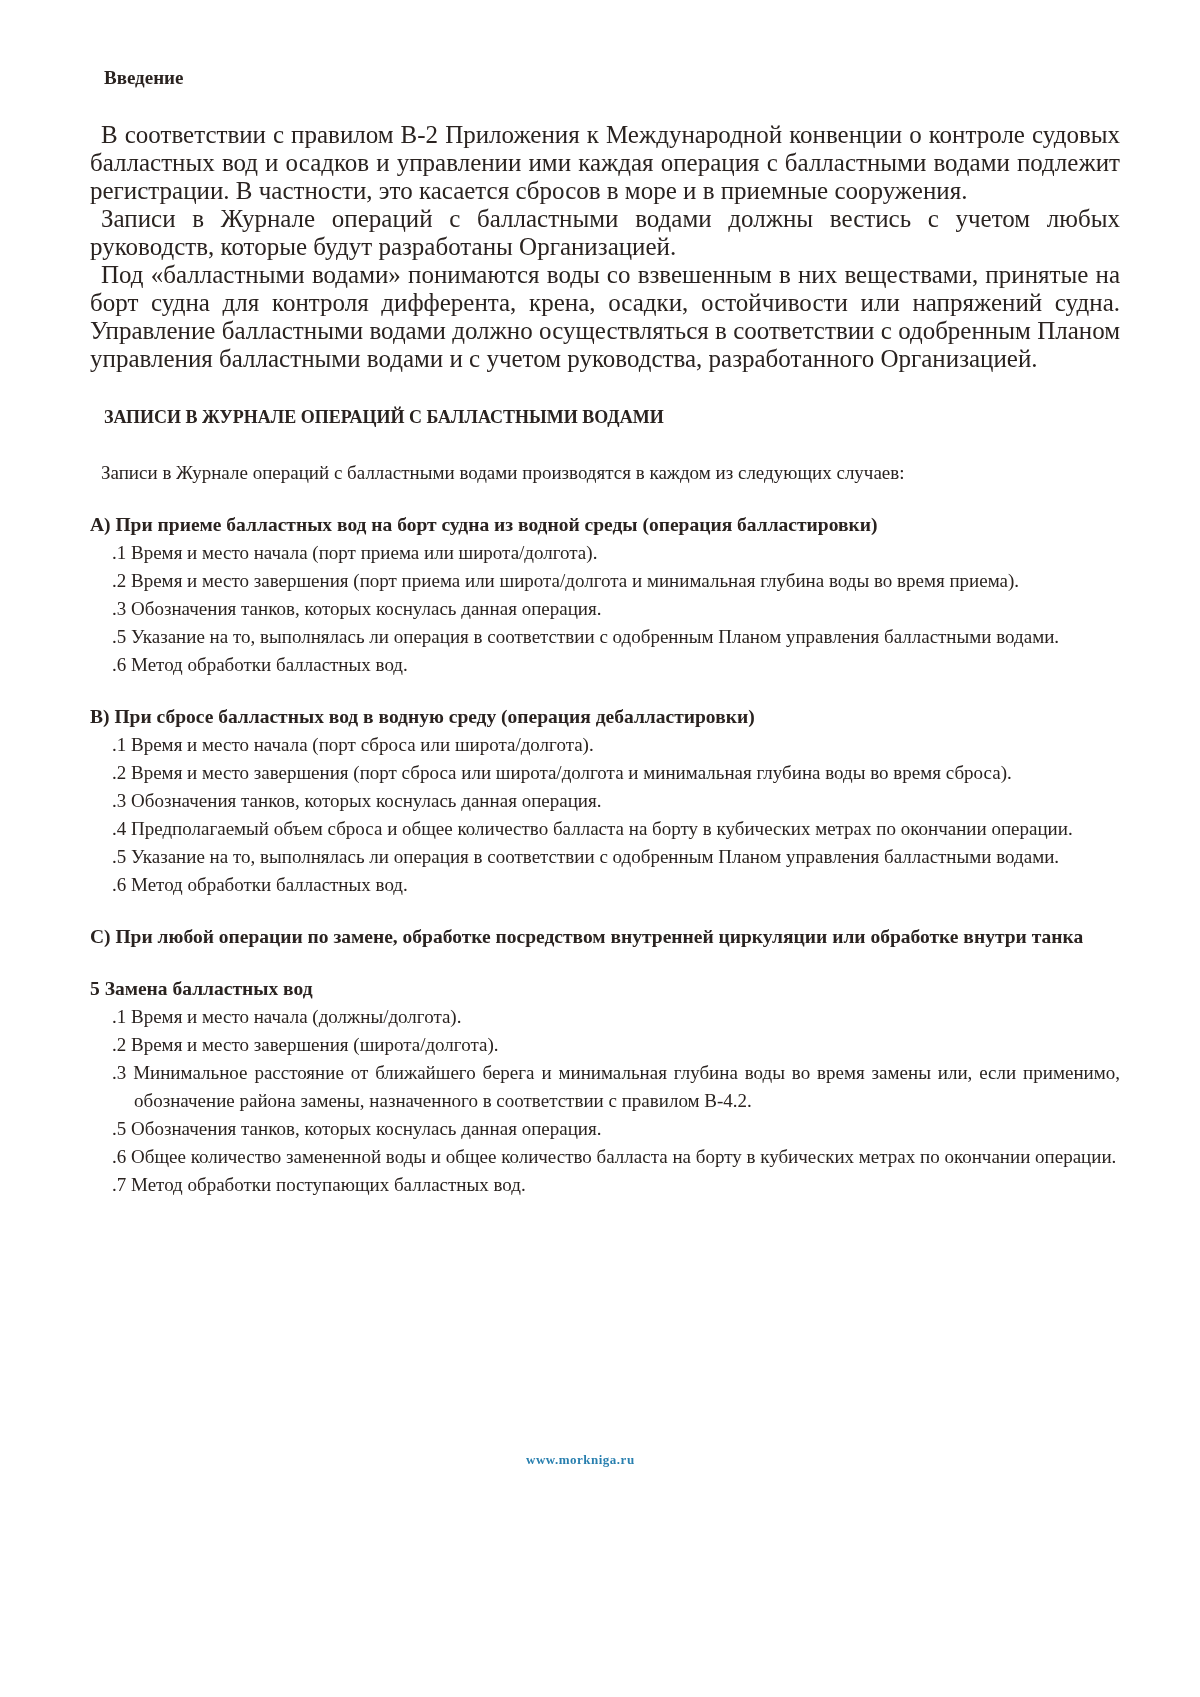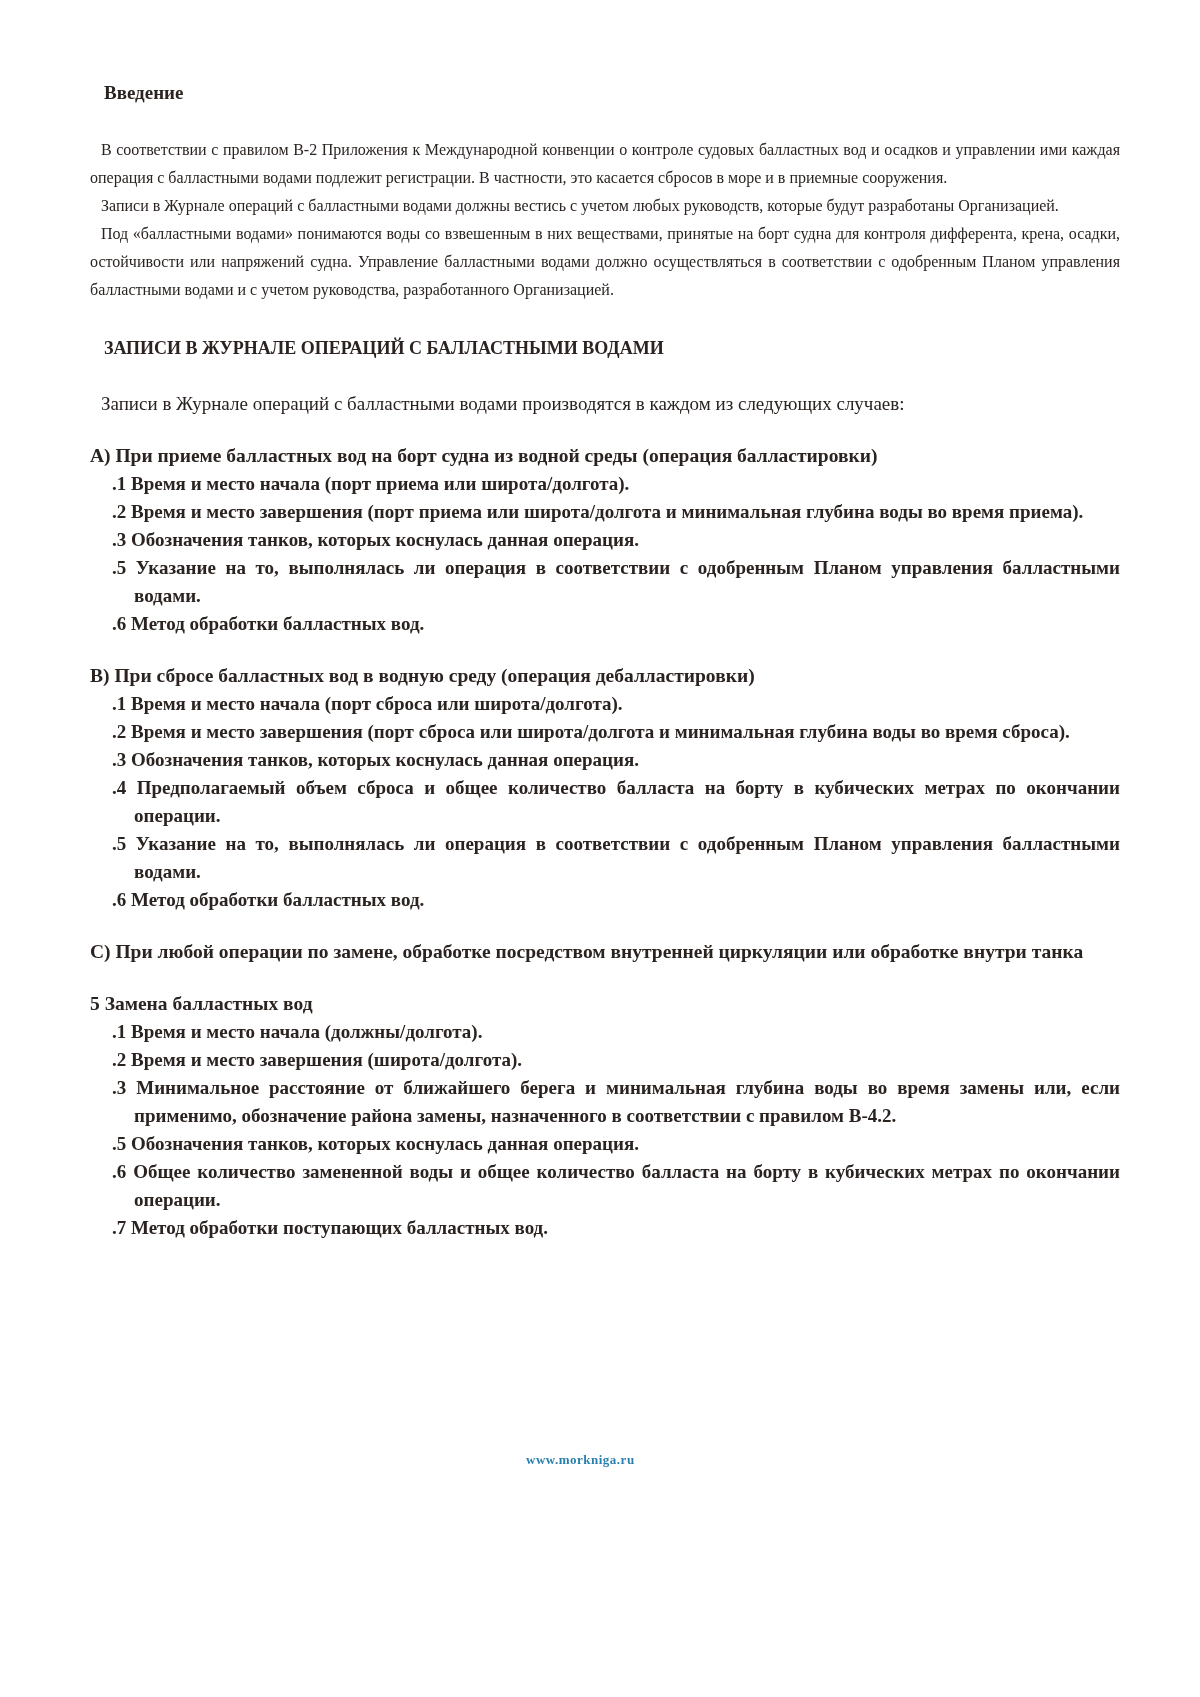--- a/index.html
+++ b/index.html
@@ -11,31 +11,31 @@
       width: 1200px;
       height: 1697px;
       position: relative;
       overflow: hidden;
       font-family: "Liberation Serif", "DejaVu Serif", serif;
       color: #2a2320;
     }
     .page {
       position: absolute;
       left: 90px;
-      top: 80px;
+      top: 65px;
       width: 1030px;
     }
     .h-intro {
       font-weight: bold;
       font-size: 19px;
       margin: 0 0 0 14px;
       line-height: 26px;
     }
     .para {
-      font-size: 16px;
+      font-size: 25px;
       line-height: 28px;
       text-align: justify;
       text-indent: 11px;
       margin: 0;
     }
     .intro-block { margin-top: 30px; }
     .h-section {
       font-weight: bold;
       font-size: 18px;
       margin: 30px 0 0 14px;
@@ -56,21 +56,20 @@
       text-indent: -36px;
     }
     .sub-h.single { padding-left: 0; text-indent: 0; }
     .list { margin: 0; padding: 0; list-style: none; }
     .list-item {
       font-size: 19px;
       line-height: 28px;
       padding-left: 44px;
       text-indent: -22px;
       text-align: justify;
-      font-weight: bold;
     }
     .sub-h2 {
       font-weight: bold;
       font-size: 19.5px;
       line-height: 28px;
       margin: 24px 0 0 0;
     }
     .watermark {
       position: absolute;
       left: 526px;

